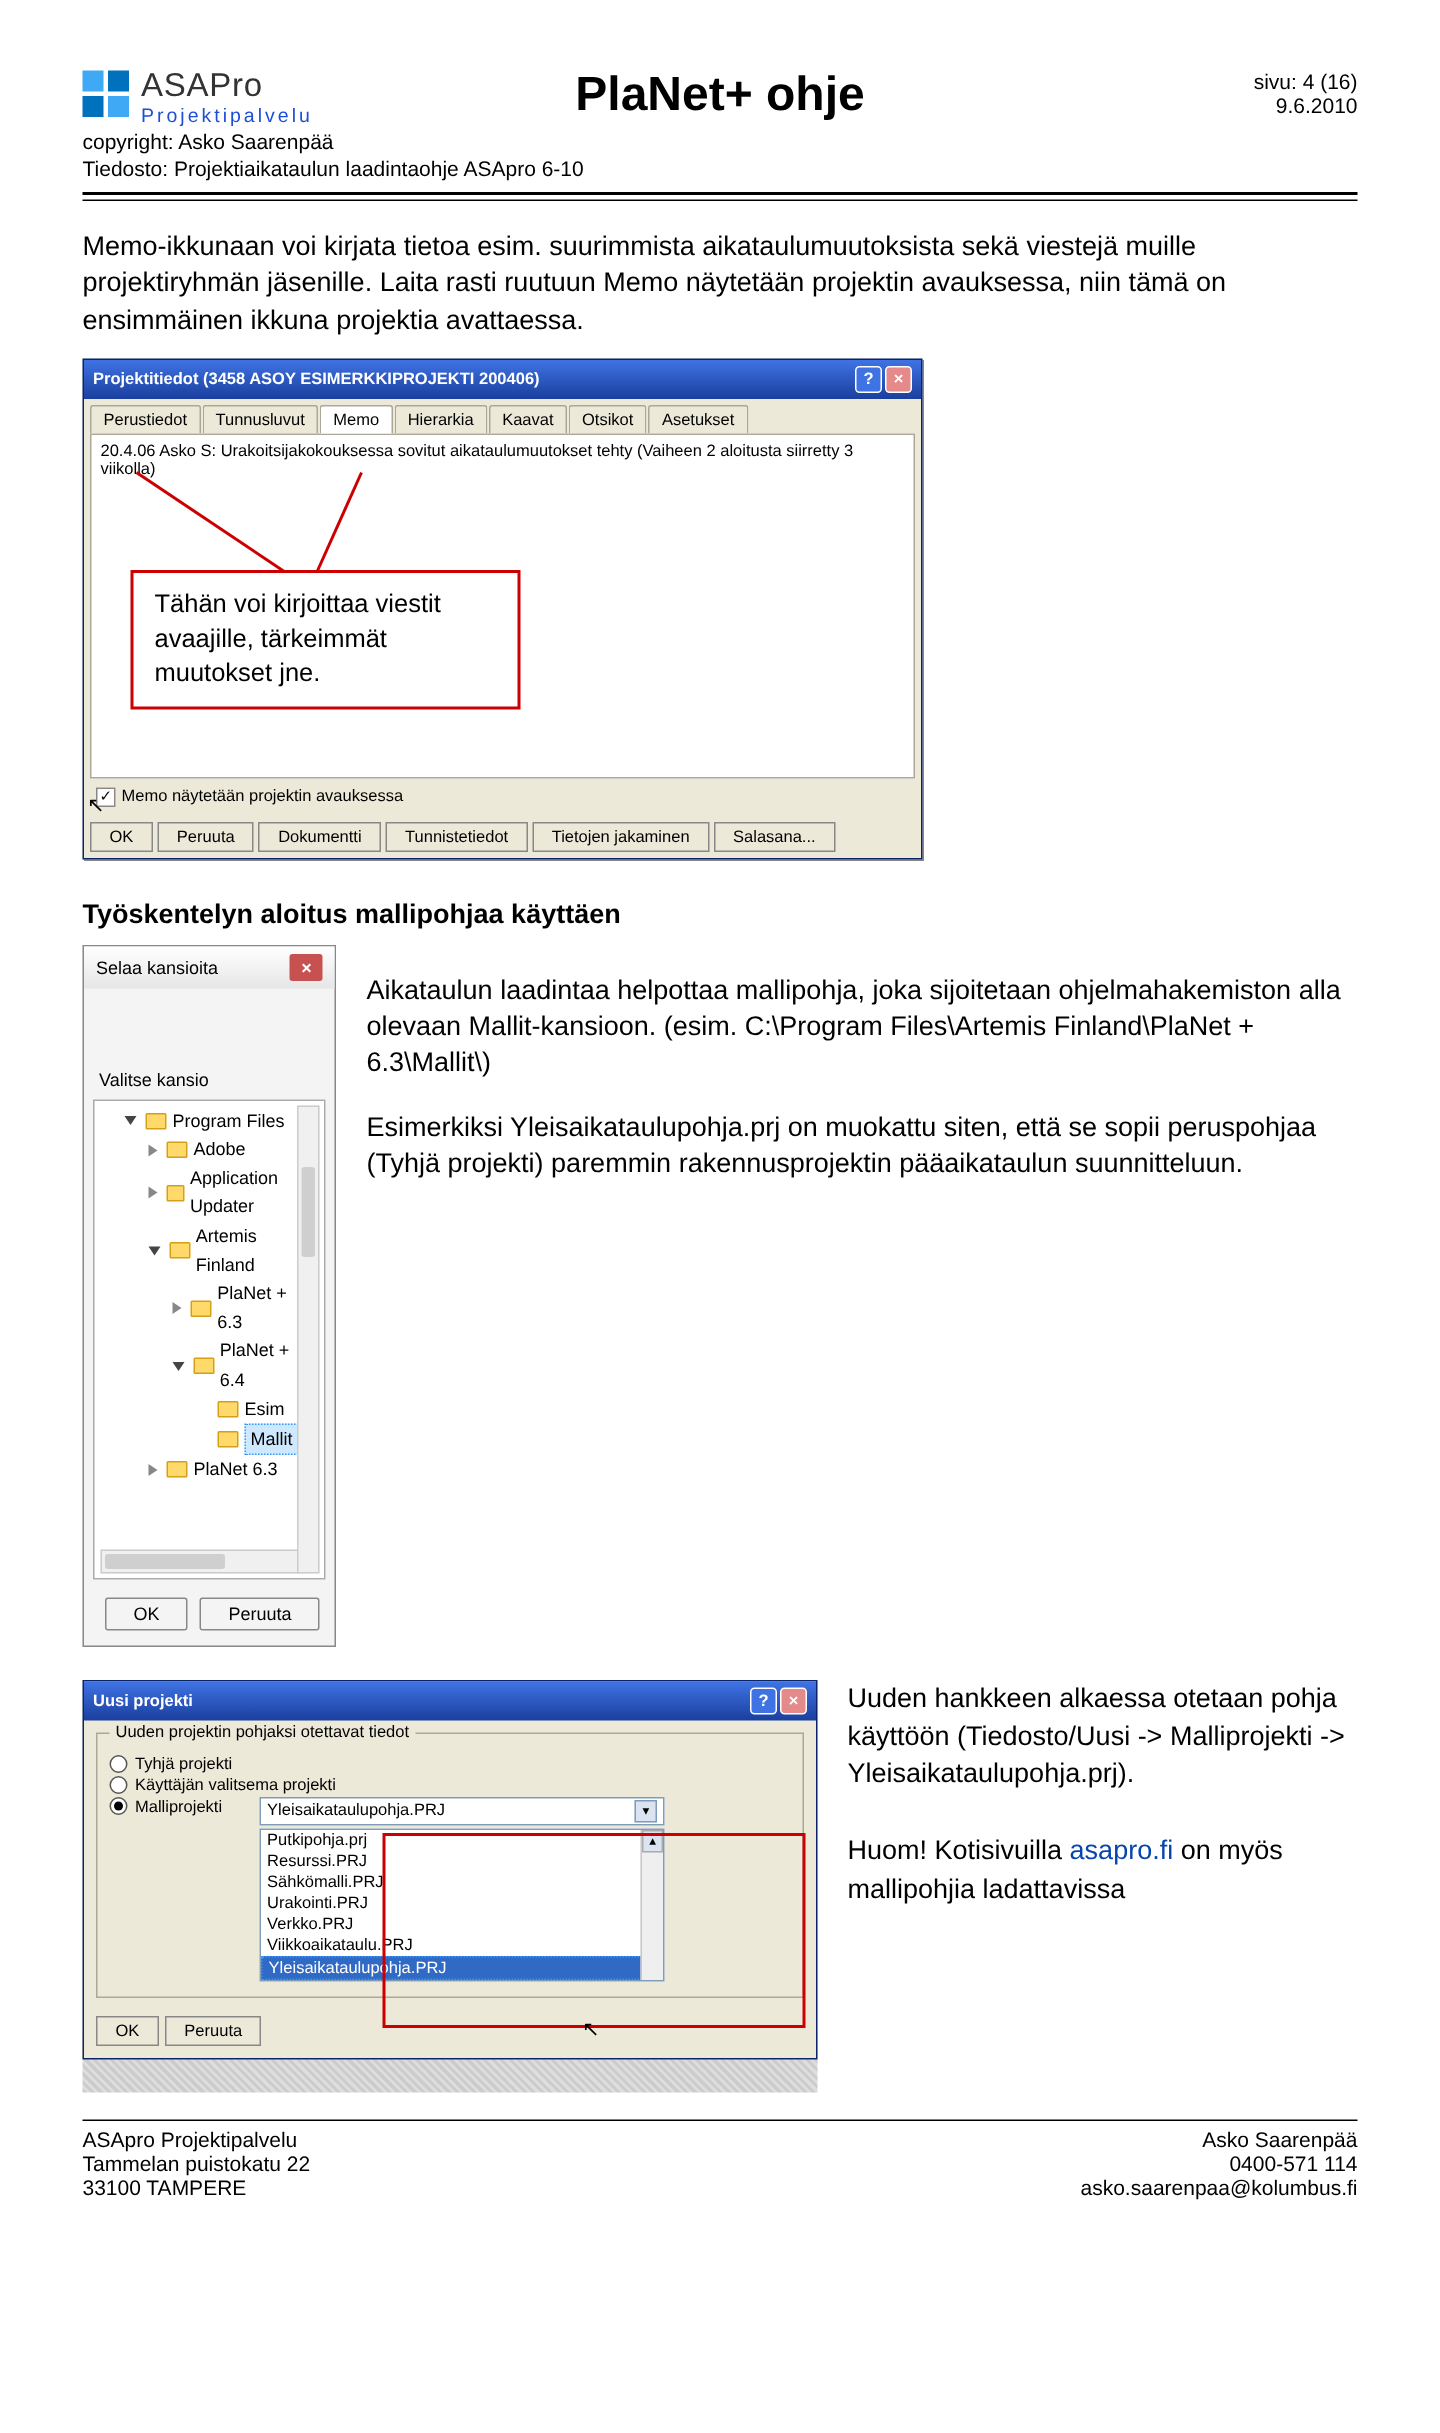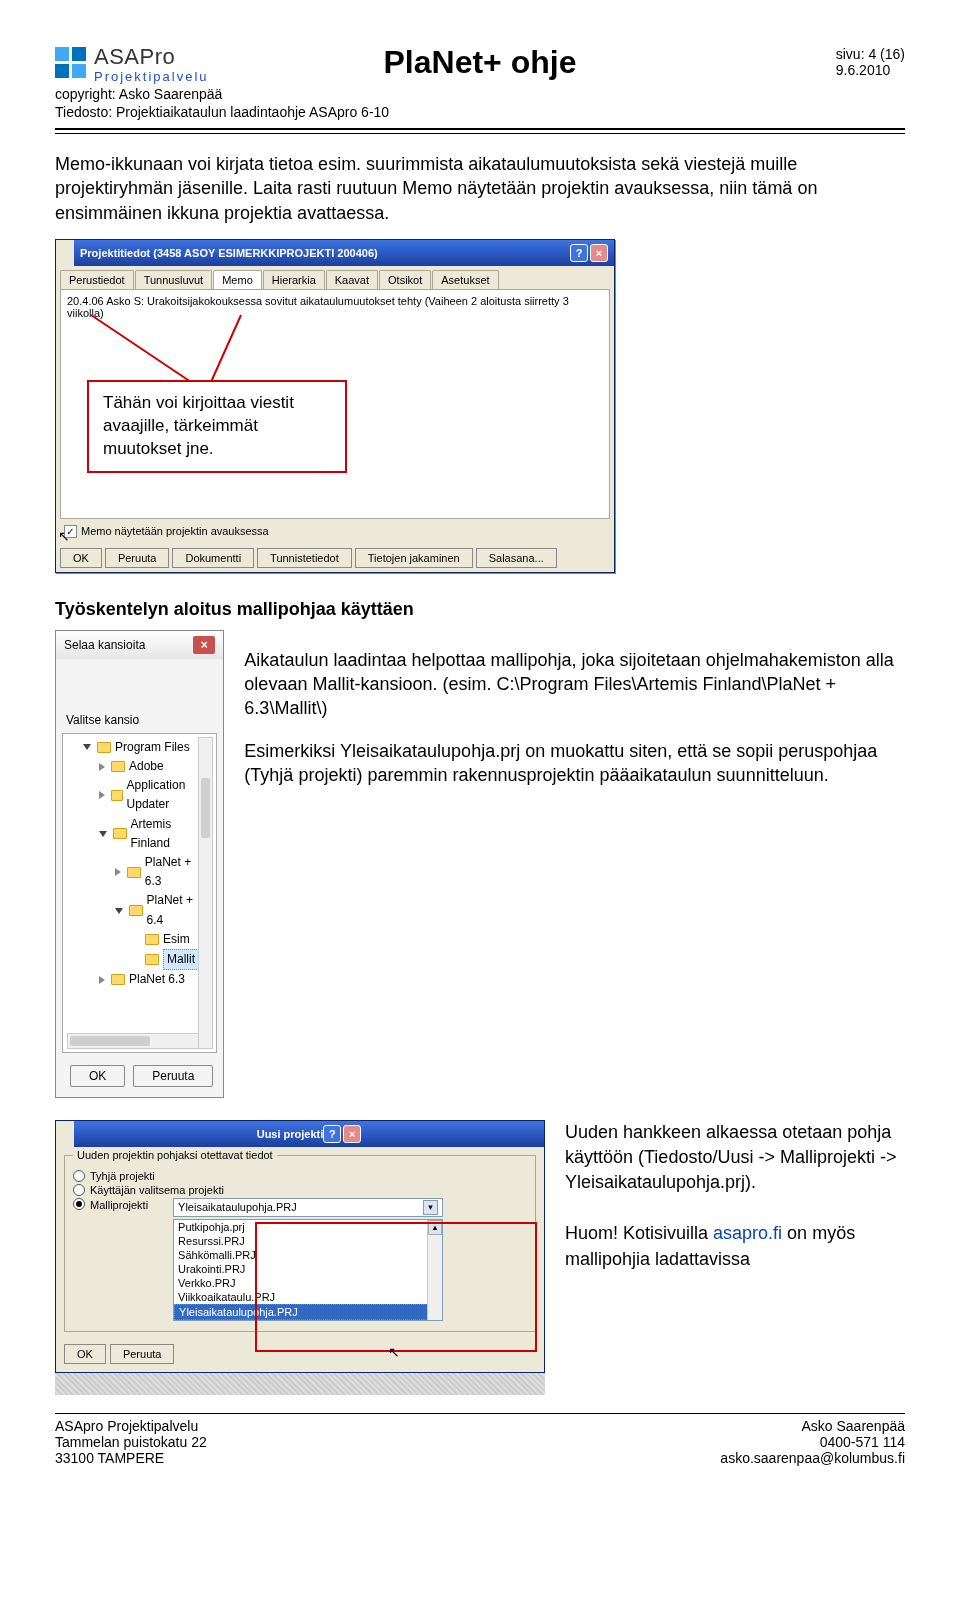--- a/index.html
+++ b/index.html
@@ -29,40 +29,40 @@
   .sq3 { background:#0071bc; }
   .sq4 { background:#3fa9f5; }
   .logo-text { font-size: 26px; font-weight: 700; letter-spacing:.5px; }
   .logo-text span { font-weight: 400; font-size: 22px; color:#333; }
   .logo-sub { font-size: 13px; color:#1d4ed8; margin-top:-2px; letter-spacing:2px; }
   .title-center {
     position: absolute; left: 0; right: 0;
     text-align: center; font-size: 32px; font-weight: 700;
     top: 4px;
   }
-  .hdr-right { font-size: 14px; margin-top: 6px; }
+  .hdr-right { text-align: right; font-size: 14px; margin-top: 6px; }
   .meta-line { font-size: 14px; margin-top: 2px; }
   .hr1 { border: none; border-top: 2px solid #000; margin: 8px 0 3px 0; }
   .hr2 { border: none; border-top: 1px solid #000; margin: 0 0 18px 0; }
 
   
   .body-text { font-size: 18px; line-height: 1.35; margin-bottom: 14px; }
 
   
   .dlg1 {
     width: 560px; border: 1px solid #0a246a;
     font-family: Tahoma, Arial, sans-serif; font-size: 11px;
     box-shadow: 1px 1px 0 #888;
     margin-bottom: 20px; position: relative;
     background:#ece9d8;
   }
   .tb {
     background: linear-gradient(#3f73e4,#1a3f9e);
     color:#fff; font-weight:700; padding:4px 6px;
-    display:flex; justify-content:space-between; align-items:center;margin-left:18px;
+    display:flex; justify-content:space-between; align-items:center;
   }
   .tb-btns { display:flex; gap:2px; }
   .tb-btn { width:18px;height:18px;background:#e48a8a;border:1px solid #fff;border-radius:3px;display:flex;align-items:center;justify-content:center;color:#fff;font-weight:700; }
   .tb-btn.help { background:#3f73e4; }
   .tabs { background:#ece9d8; padding:4px 4px 0 4px; display:flex; gap:1px; }
   .tab { background:#ece9d8; border:1px solid #aca899; border-bottom:none; padding:3px 8px; font-size:11px; border-radius:2px 2px 0 0; }
   .tab.active { background:#fff; position:relative; z-index:2; font-weight:400; }
   .dlg1-body { background:#fff; border:1px solid #aca899; margin:0 4px; padding:5px 6px; height:230px; position:relative; }
   .memo-text { font-size:11px; color:#000; }
   .callout {
@@ -108,21 +108,21 @@
   .scroll-v{position:absolute;right:3px;top:3px;bottom:3px;width:15px;background:#f0f0f0;border:1px solid #ccc;}
   .scroll-vthumb{position:absolute;left:2px;top:40px;width:9px;height:60px;background:#cfcfcf;border-radius:2px;}
   .dlg2-btns{display:flex;justify-content:flex-end;gap:8px;padding:6px 10px 10px 10px;}
   .vbtn{background:#f4f4f4;border:1px solid #888;padding:3px 18px;font-size:12px;border-radius:2px;}
 
   .para-right { font-size:18px; line-height:1.35; }
 
   
   .row3{display:flex;gap:20px;align-items:flex-start;margin-top:22px;}
   .dlg3{width:490px;border:1px solid #0a246a;background:#ece9d8;font-family:Tahoma,Arial,sans-serif;font-size:11px;position:relative;}
-  .dlg3 .tb{background:linear-gradient(#3f73e4,#1a3f9e);color:#fff;font-weight:700;padding:4px 6px;display:flex;justify-content:center;}
+  .dlg3 .tb{background:linear-gradient(#3f73e4,#1a3f9e);color:#fff;font-weight:700;padding:4px 6px;display:flex;justify-content:space-between;}
   .grp{border:1px solid #aca899;margin:8px;padding:8px;background:#ece9d8;font-size:11px; position:relative;}
   .grp-title{position:relative;top:-15px;background:#ece9d8;padding:0 4px;display:inline-block;font-size:11px;}
   .radio-row{display:flex;align-items:center;gap:5px;margin:2px 0;}
   .radio{width:12px;height:12px;border:1px solid #555;border-radius:50%;background:#fff;display:inline-flex;align-items:center;justify-content:center;}
   .radio.on::after{content:"";width:6px;height:6px;border-radius:50%;background:#000;}
   .dd{border:1px solid #7f9db9;background:#fff;padding:1px 4px;display:flex;justify-content:space-between;align-items:center;width:270px;font-size:11px;}
   .dd .ar{width:15px;height:15px;background:#dbe4f0;border:1px solid #7f9db9;display:flex;align-items:center;justify-content:center;font-size:9px;}
   .listbox{border:1px solid #7f9db9;background:#fff;width:270px;font-size:11px;margin-top:2px;position:relative;}
   .li-item{padding:1px 4px;}
   .li-item.sel{background:#316ac5;color:#fff;}

